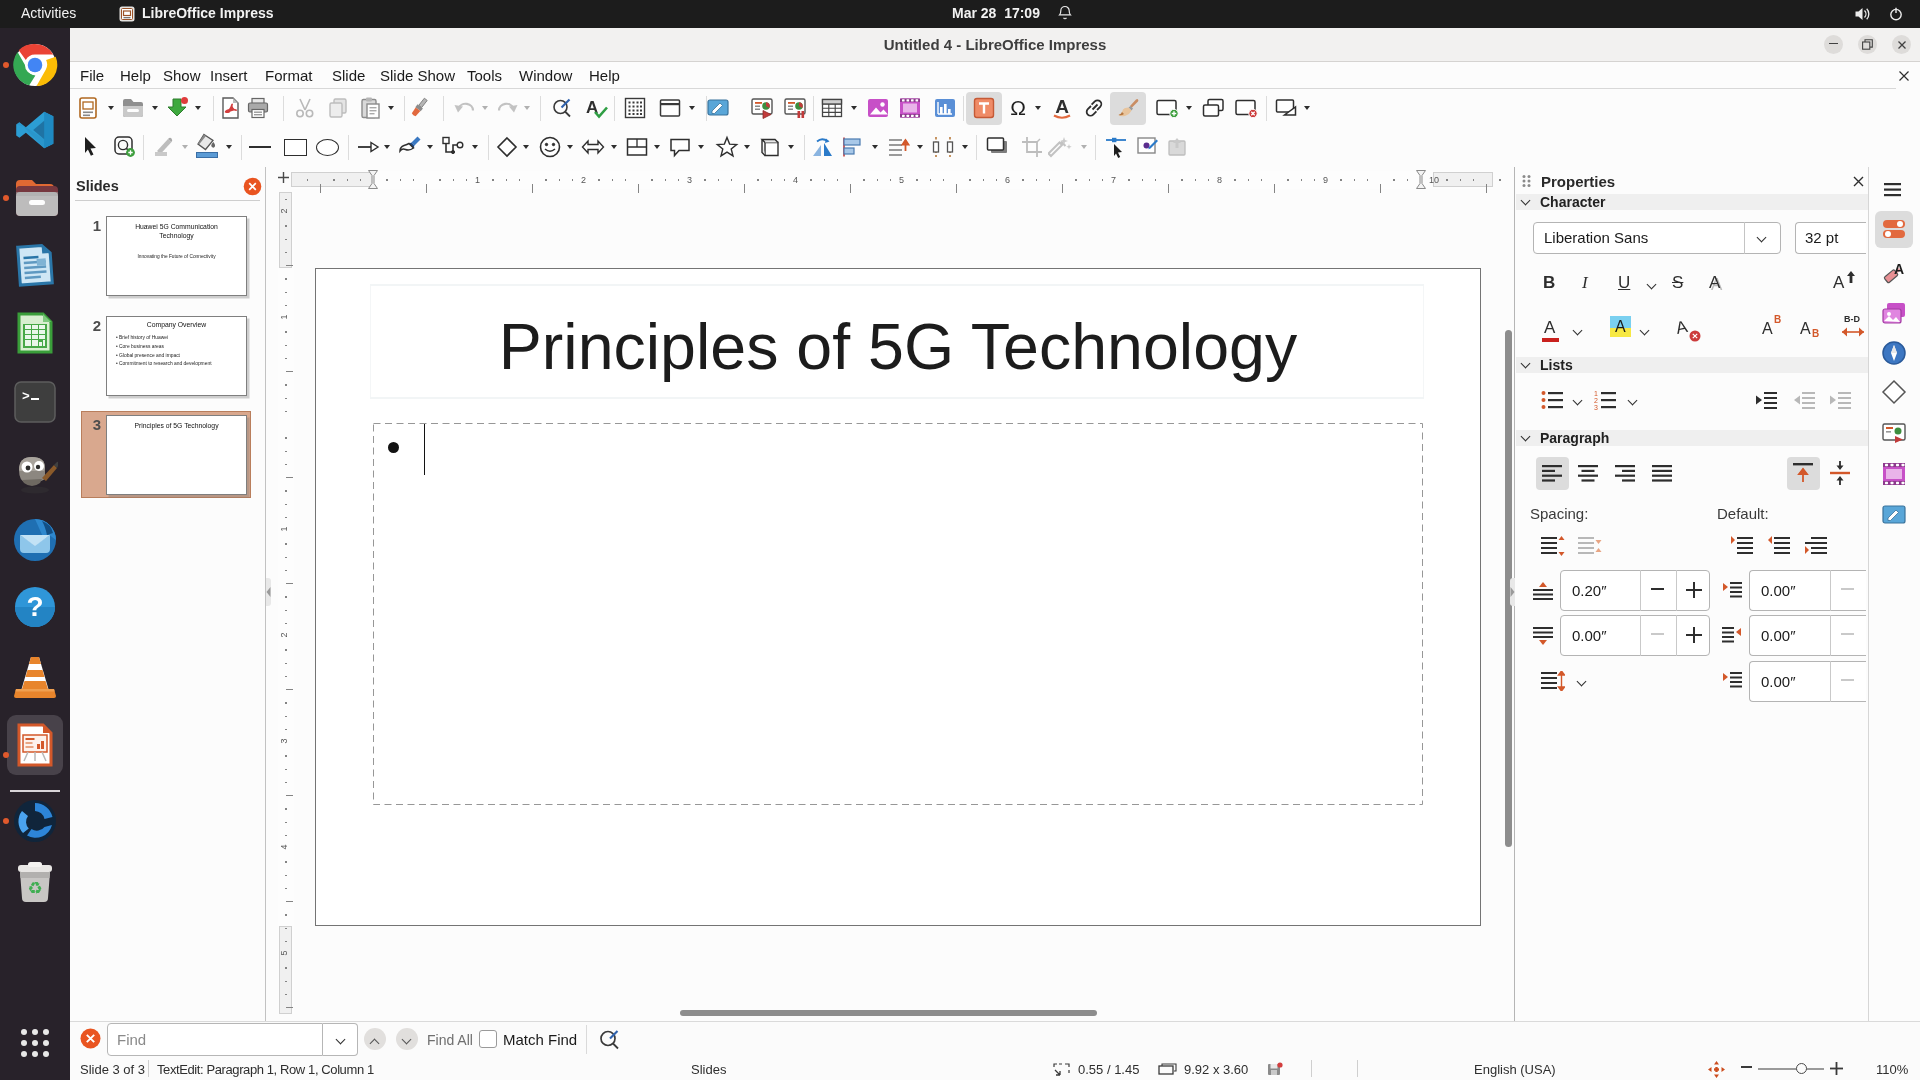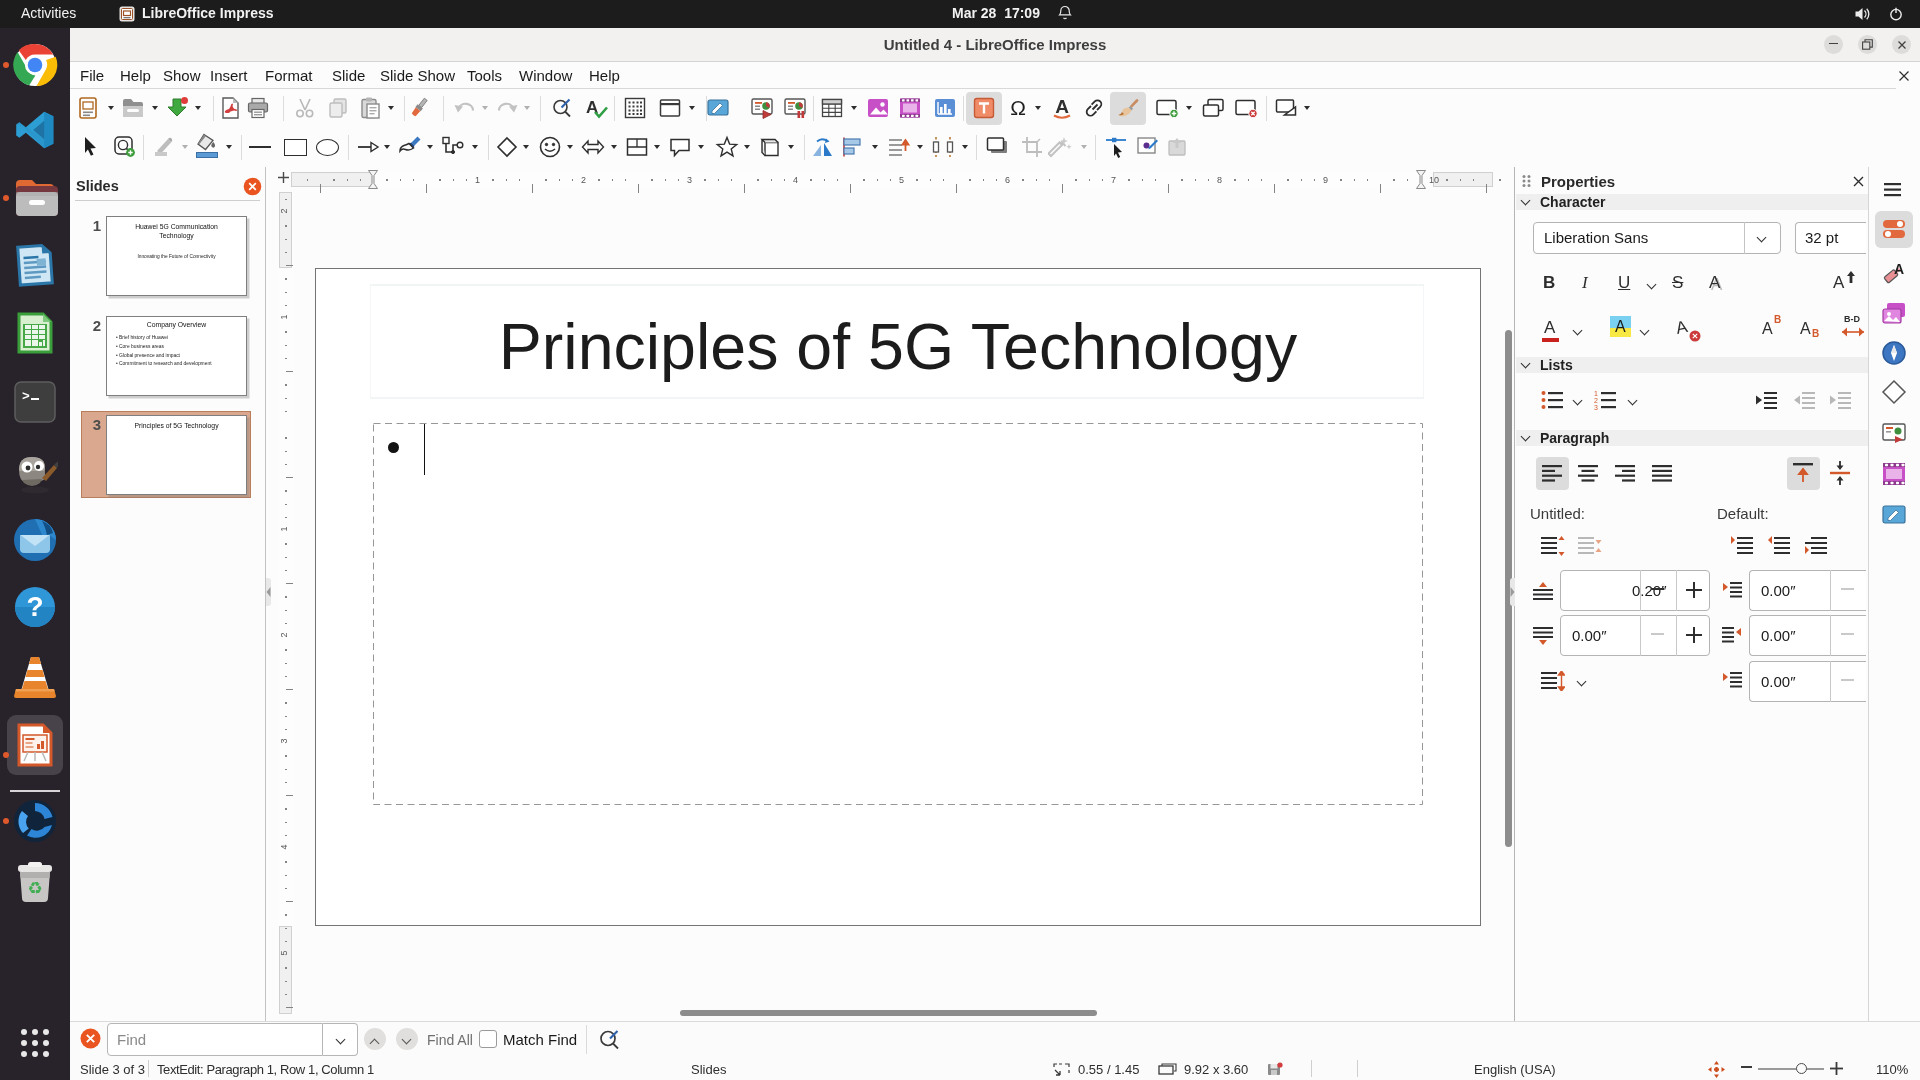--- a/index.html
+++ b/index.html
@@ -884,21 +884,21 @@
         <rect x="0" y="0" width="20" height="2.4" fill="#2e2e2e"></rect>
         <path d="M10 19 V8 M10 6 l-4 5 h8z" stroke="#d3582a" stroke-width="1.8" fill="none"></path>
         <path d="M10 5 l-4 5.5 h8z" fill="#d3582a"></path>
       </svg>
   <svg class="a" style="left:1830px; top:461px;" width="20" height="24" viewBox="0 0 20 24">
         <rect x="0" y="10.8" width="20" height="2.4" fill="#d3582a"></rect>
         <path d="M10 0 v7 M10 24 v-7" stroke="#2e2e2e" stroke-width="1.8"></path>
         <path d="M10 9 l-3.5-4.5 h7z M10 15 l-3.5 4.5 h7z" fill="#2e2e2e"></path>
       </svg>
 
-  <div class="a" style="left:1530px; top:505px; font-size:15px; color:#3a3a3a;">Untitled:</div>
+  <div class="a" style="left:1530px; top:505px; font-size:15px; color:#3a3a3a;">Spacing:</div>
   <div class="a" style="left:1717px; top:505px; font-size:15px; color:#3a3a3a;">Default:</div>
 
   <svg class="a" style="left:1541px; top:536px;" width="24" height="20" viewBox="0 0 24 20">
         <g fill="#2e2e2e">
           <rect x="0" y="1" width="16" height="2"></rect>
           <rect x="0" y="6" width="16" height="2"></rect>
           <rect x="0" y="11" width="16" height="2"></rect>
           <rect x="0" y="16" width="16" height="2"></rect>
         </g>
         <path d="M20.5 0 l3 4 h-6z M20.5 20 l3-4 h-6z" fill="#d3582a"></path>
@@ -942,21 +942,21 @@
 
   <svg class="a" style="left:1533px; top:581px;" width="20" height="20" viewBox="0 0 20 20">
         <path d="M10 1 l4 5 h-8z" fill="#d3582a"></path>
         <g fill="#2e2e2e">
           <rect x="0" y="8" width="20" height="2"></rect>
           <rect x="0" y="12.5" width="20" height="2"></rect>
           <rect x="0" y="17" width="20" height="2"></rect>
         </g>
       </svg>
   <div class="inb" style="left:1560px; top:570px; width:150px; height:41px;"></div>
-  <div class="itxt" style="left:1632px; top:582px;">0.20″</div>
+  <div class="itxt" style="left:1572px; top:582px;">0.20″</div>
   <div class="a" style="left:1640px; top:570px; width:1px; height:41px; background:#c9c9c9;"></div>
   <div class="a" style="left:1651px; top:588px; width:13px; height:2px; background:#2e2e2e;"></div>
   <div class="a" style="left:1676px; top:570px; width:1px; height:41px; background:#c9c9c9;"></div>
   <svg class="a" style="left:1686px; top:582px;" width="16" height="16" viewBox="0 0 16 16" fill="#2e2e2e">
         <rect x="0" y="7" width="16" height="2"></rect>
         <rect x="7" y="0" width="2" height="16"></rect>
       </svg>
   <svg class="a" style="left:1722px; top:581px;" width="20" height="20" viewBox="0 0 20 20">
         <path d="M1 2 l5 4 -5 4z" fill="#d3582a"></path>
         <g fill="#2e2e2e">

